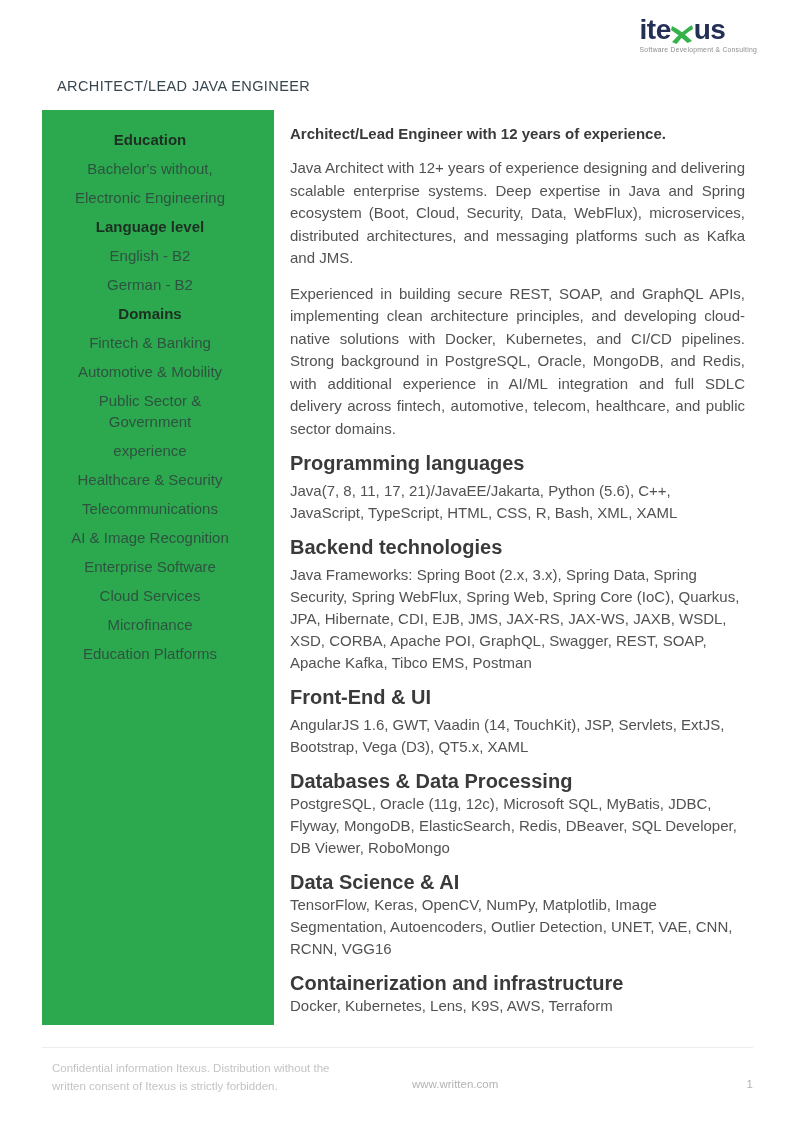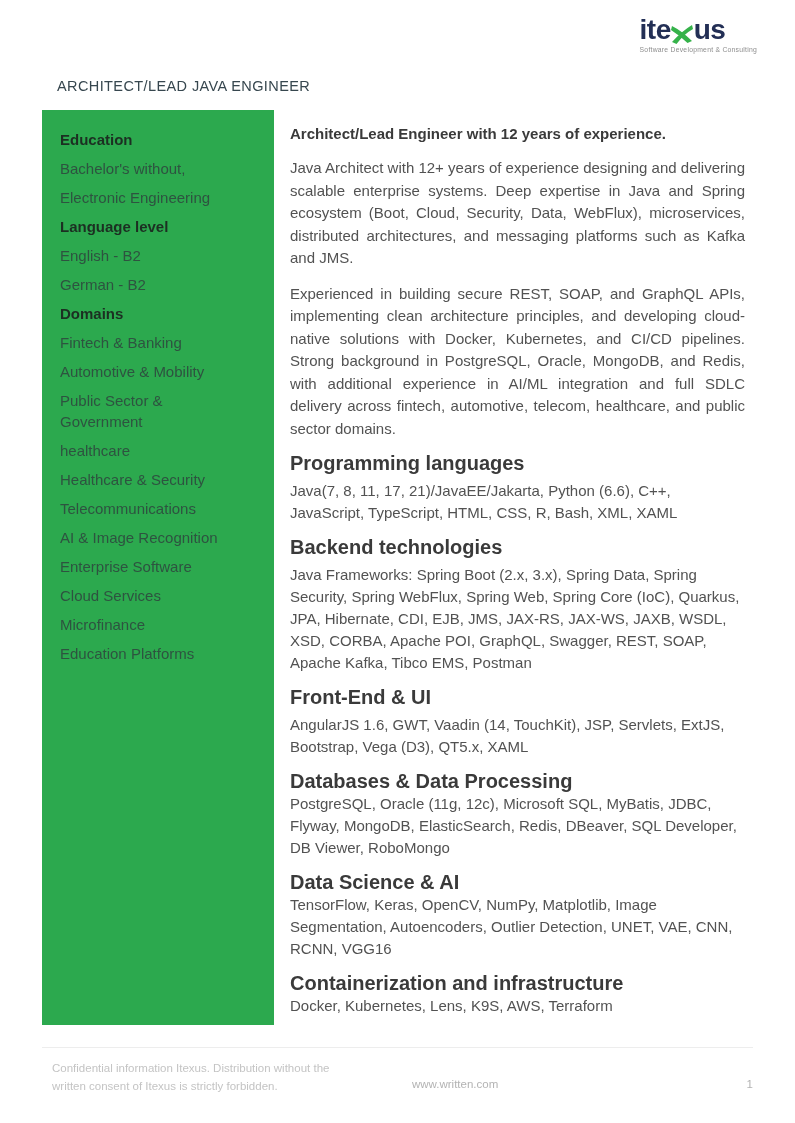--- a/index.html
+++ b/index.html
@@ -24,21 +24,21 @@
 
   
   .doc-title {
     position:absolute; left:57px; top:78px;
     font-size:14.5px; font-weight:500; color:#37474F; letter-spacing:0.4px;
   }
 
   
   .sidebar {
     position:absolute; left:42px; top:110px; width:232px; height:915px;
-    background:var(--green,#2CA94E); padding:19px 34px 20px 18px;
+    background:var(--green,#2CA94E); padding:19px 34px 20px 18px;text-align:center;
   }
   .sb-heading {
     font-size:15px; font-weight:700; color:#1C2F22;
     line-height:21px; margin-bottom:8px;
   }
   .sb-item {
     font-size:15px; color:#2E5340; line-height:21px; margin-bottom:8px;
     max-width:185px;
   }
 
@@ -99,39 +99,39 @@
     <div class="sb-heading">Education</div>
     <div class="sb-item">Bachelor's without,</div>
     <div class="sb-item">Electronic Engineering</div>
     <div class="sb-heading">Language level</div>
     <div class="sb-item">English - B2</div>
     <div class="sb-item">German - B2</div>
     <div class="sb-heading">Domains</div>
     <div class="sb-item">Fintech &amp; Banking</div>
     <div class="sb-item">Automotive &amp; Mobility</div>
     <div class="sb-item">Public Sector &amp; Government</div>
-    <div class="sb-item">healthcare</div>
+    <div class="sb-item">experience</div>
     <div class="sb-item">Healthcare &amp; Security</div>
     <div class="sb-item">Telecommunications</div>
     <div class="sb-item">AI &amp; Image Recognition</div>
     <div class="sb-item">Enterprise Software</div>
     <div class="sb-item">Cloud Services</div>
     <div class="sb-item">Microfinance</div>
     <div class="sb-item">Education Platforms</div>
   </div>
 
 <div class="main">
   <div class="headline">Architect/Lead Engineer with 12 years of experience.</div>
   <div>
       <p class="para">Java Architect with 12+ years of experience designing and delivering scalable enterprise systems. Deep expertise in Java and Spring ecosystem (Boot, Cloud, Security, Data, WebFlux), microservices, distributed architectures, and messaging platforms such as Kafka and JMS.</p>
       <p class="para">Experienced in building secure REST, SOAP, and GraphQL APIs, implementing clean architecture principles, and developing cloud-native solutions with Docker, Kubernetes, and CI/CD pipelines. Strong background in PostgreSQL, Oracle, MongoDB, and Redis, with additional experience in AI/ML integration and full SDLC delivery across fintech, automotive, telecom, healthcare, and public sector domains.</p>
     </div>
   <div>
       <h3 class="skill-heading">Programming languages</h3>
-      <p class="skill-text">Java(7, 8, 11, 17, 21)/JavaEE/Jakarta, Python (6.6), C++, JavaScript, TypeScript, HTML, CSS, R, Bash, XML, XAML</p>
+      <p class="skill-text">Java(7, 8, 11, 17, 21)/JavaEE/Jakarta, Python (5.6), C++, JavaScript, TypeScript, HTML, CSS, R, Bash, XML, XAML</p>
       <h3 class="skill-heading">Backend technologies</h3>
       <p class="skill-text">Java Frameworks: Spring Boot (2.x, 3.x), Spring Data, Spring Security, Spring WebFlux, Spring Web, Spring Core (IoC), Quarkus, JPA, Hibernate, CDI, EJB, JMS, JAX-RS, JAX-WS, JAXB, WSDL, XSD, CORBA, Apache POI, GraphQL, Swagger, REST, SOAP, Apache Kafka, Tibco EMS, Postman</p>
       <h3 class="skill-heading">Front-End &amp; UI</h3>
       <p class="skill-text">AngularJS 1.6, GWT, Vaadin (14, TouchKit), JSP, Servlets, ExtJS, Bootstrap, Vega (D3), QT5.x, XAML</p>
       <h3 class="skill-heading tight">Databases &amp; Data Processing</h3>
       <p class="skill-text">PostgreSQL, Oracle (11g, 12c), Microsoft SQL, MyBatis, JDBC, Flyway, MongoDB, ElasticSearch, Redis, DBeaver, SQL Developer, DB Viewer, RoboMongo</p>
       <h3 class="skill-heading tight">Data Science &amp; AI</h3>
       <p class="skill-text">TensorFlow, Keras, OpenCV, NumPy, Matplotlib, Image Segmentation, Autoencoders, Outlier Detection, UNET, VAE, CNN, RCNN, VGG16</p>
       <h3 class="skill-heading tight">Containerization and infrastructure</h3>
       <p class="skill-text">Docker, Kubernetes, Lens, K9S, AWS, Terraform</p>

